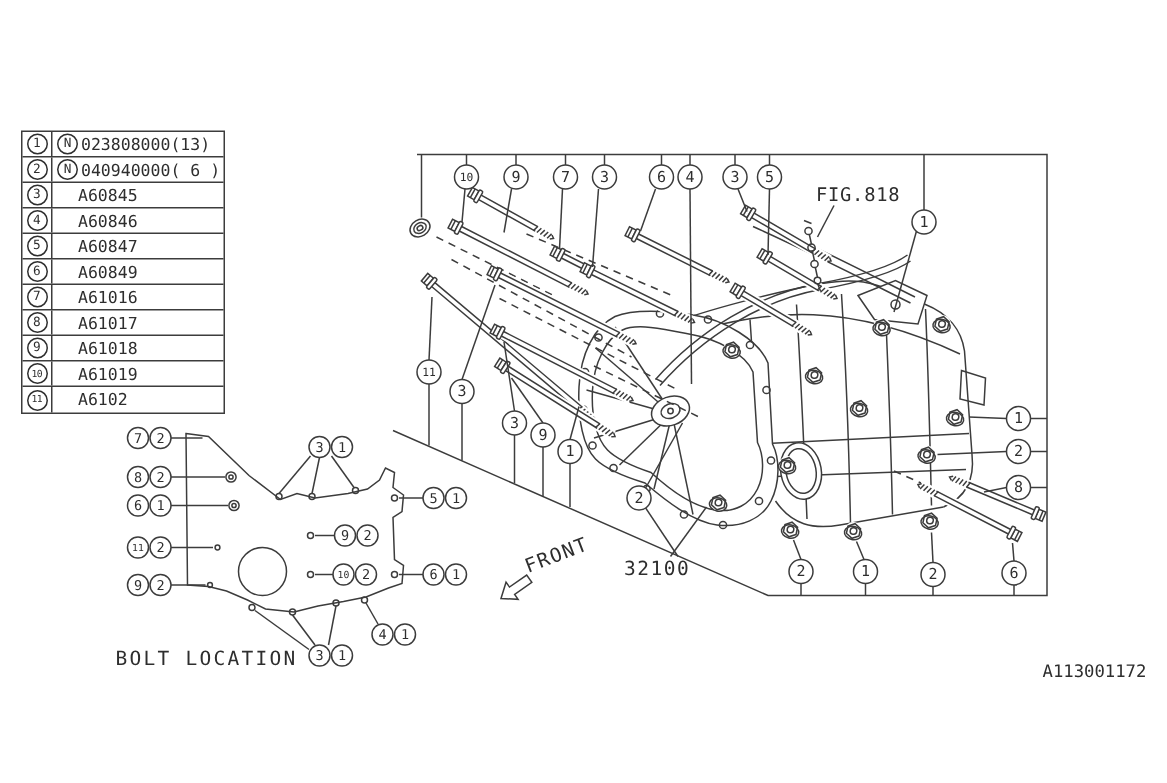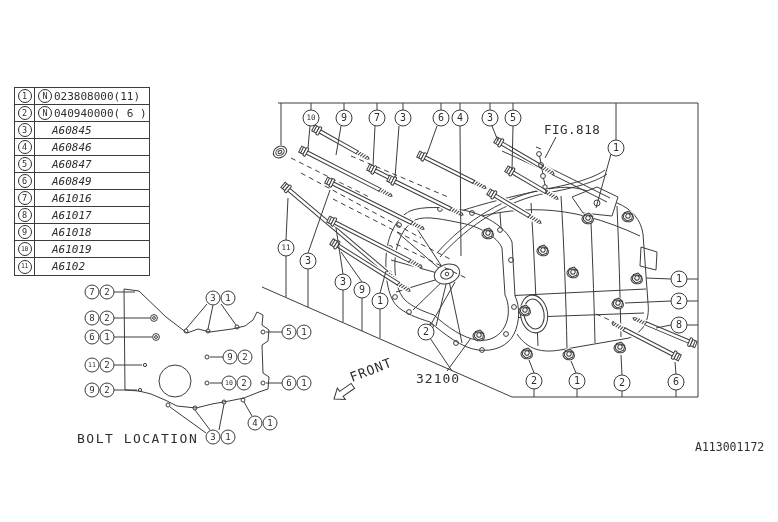--- a/index.html
+++ b/index.html
@@ -4,21 +4,21 @@
 <style>
   html,body{margin:0;padding:0;background:#fff;}
   .sheet{position:relative;width:778px;height:522px;background:#fff;overflow:hidden;
          font-family:"DejaVu Sans Mono",monospace;color:#2e2e2e;}
   
   .legend{position:absolute;left:14px;top:87px;width:136px;border:1px solid #3c3c3c;box-sizing:border-box;}
   .lrow{display:flex;height:17px;border-bottom:1px solid #3c3c3c;align-items:center;box-sizing:border-box;}
   .lrow:last-child{border-bottom:none;}
   .lnum{width:20px;height:100%;border-right:1px solid #3c3c3c;display:flex;align-items:center;justify-content:center;box-sizing:border-box;}
   .lpart{flex:1;display:flex;align-items:center;gap:2px;padding-left:3px;font-size:11px;letter-spacing:0;white-space:nowrap;}
-  .lpart.plain{padding-left:17px;font-style:italic;}
+  .lpart.plain{padding-left:17px;}
   .cn{display:inline-flex;align-items:center;justify-content:center;width:12px;height:12px;
       border:1px solid #2e2e2e;border-radius:50%;font-size:8.5px;line-height:1;flex:none;}
   .cn.small{font-size:6.5px;letter-spacing:-0.5px;}
   
   .ln{stroke:#3c3c3c;stroke-width:1;fill:none;}
   .lnd{stroke:#3c3c3c;stroke-width:1;fill:none;stroke-dasharray:5,4;}
   .wf{fill:#fff;stroke:#3c3c3c;stroke-width:1;}
   .t{font-family:"DejaVu Sans Mono",monospace;fill:#2e2e2e;}
   svg text.cnum{font-family:"DejaVu Sans Mono",monospace;fill:#2e2e2e;text-anchor:middle;}
 </style>
@@ -27,21 +27,21 @@
 
 <div class="sheet">
 
   <div class="legend" id="legend">
       <div class="lrow">
         <div class="lnum">
           <span class="cn">1</span>
         </div>
         <div class="lpart">
           <span class="cn">N</span>
-          <span>023808000(11)</span>
+          <span>023808000(13)</span>
         </div>
       </div>
       <div class="lrow">
         <div class="lnum">
           <span class="cn">2</span>
         </div>
         <div class="lpart">
           <span class="cn">N</span>
           <span>040940000( 6 )</span>
         </div>

